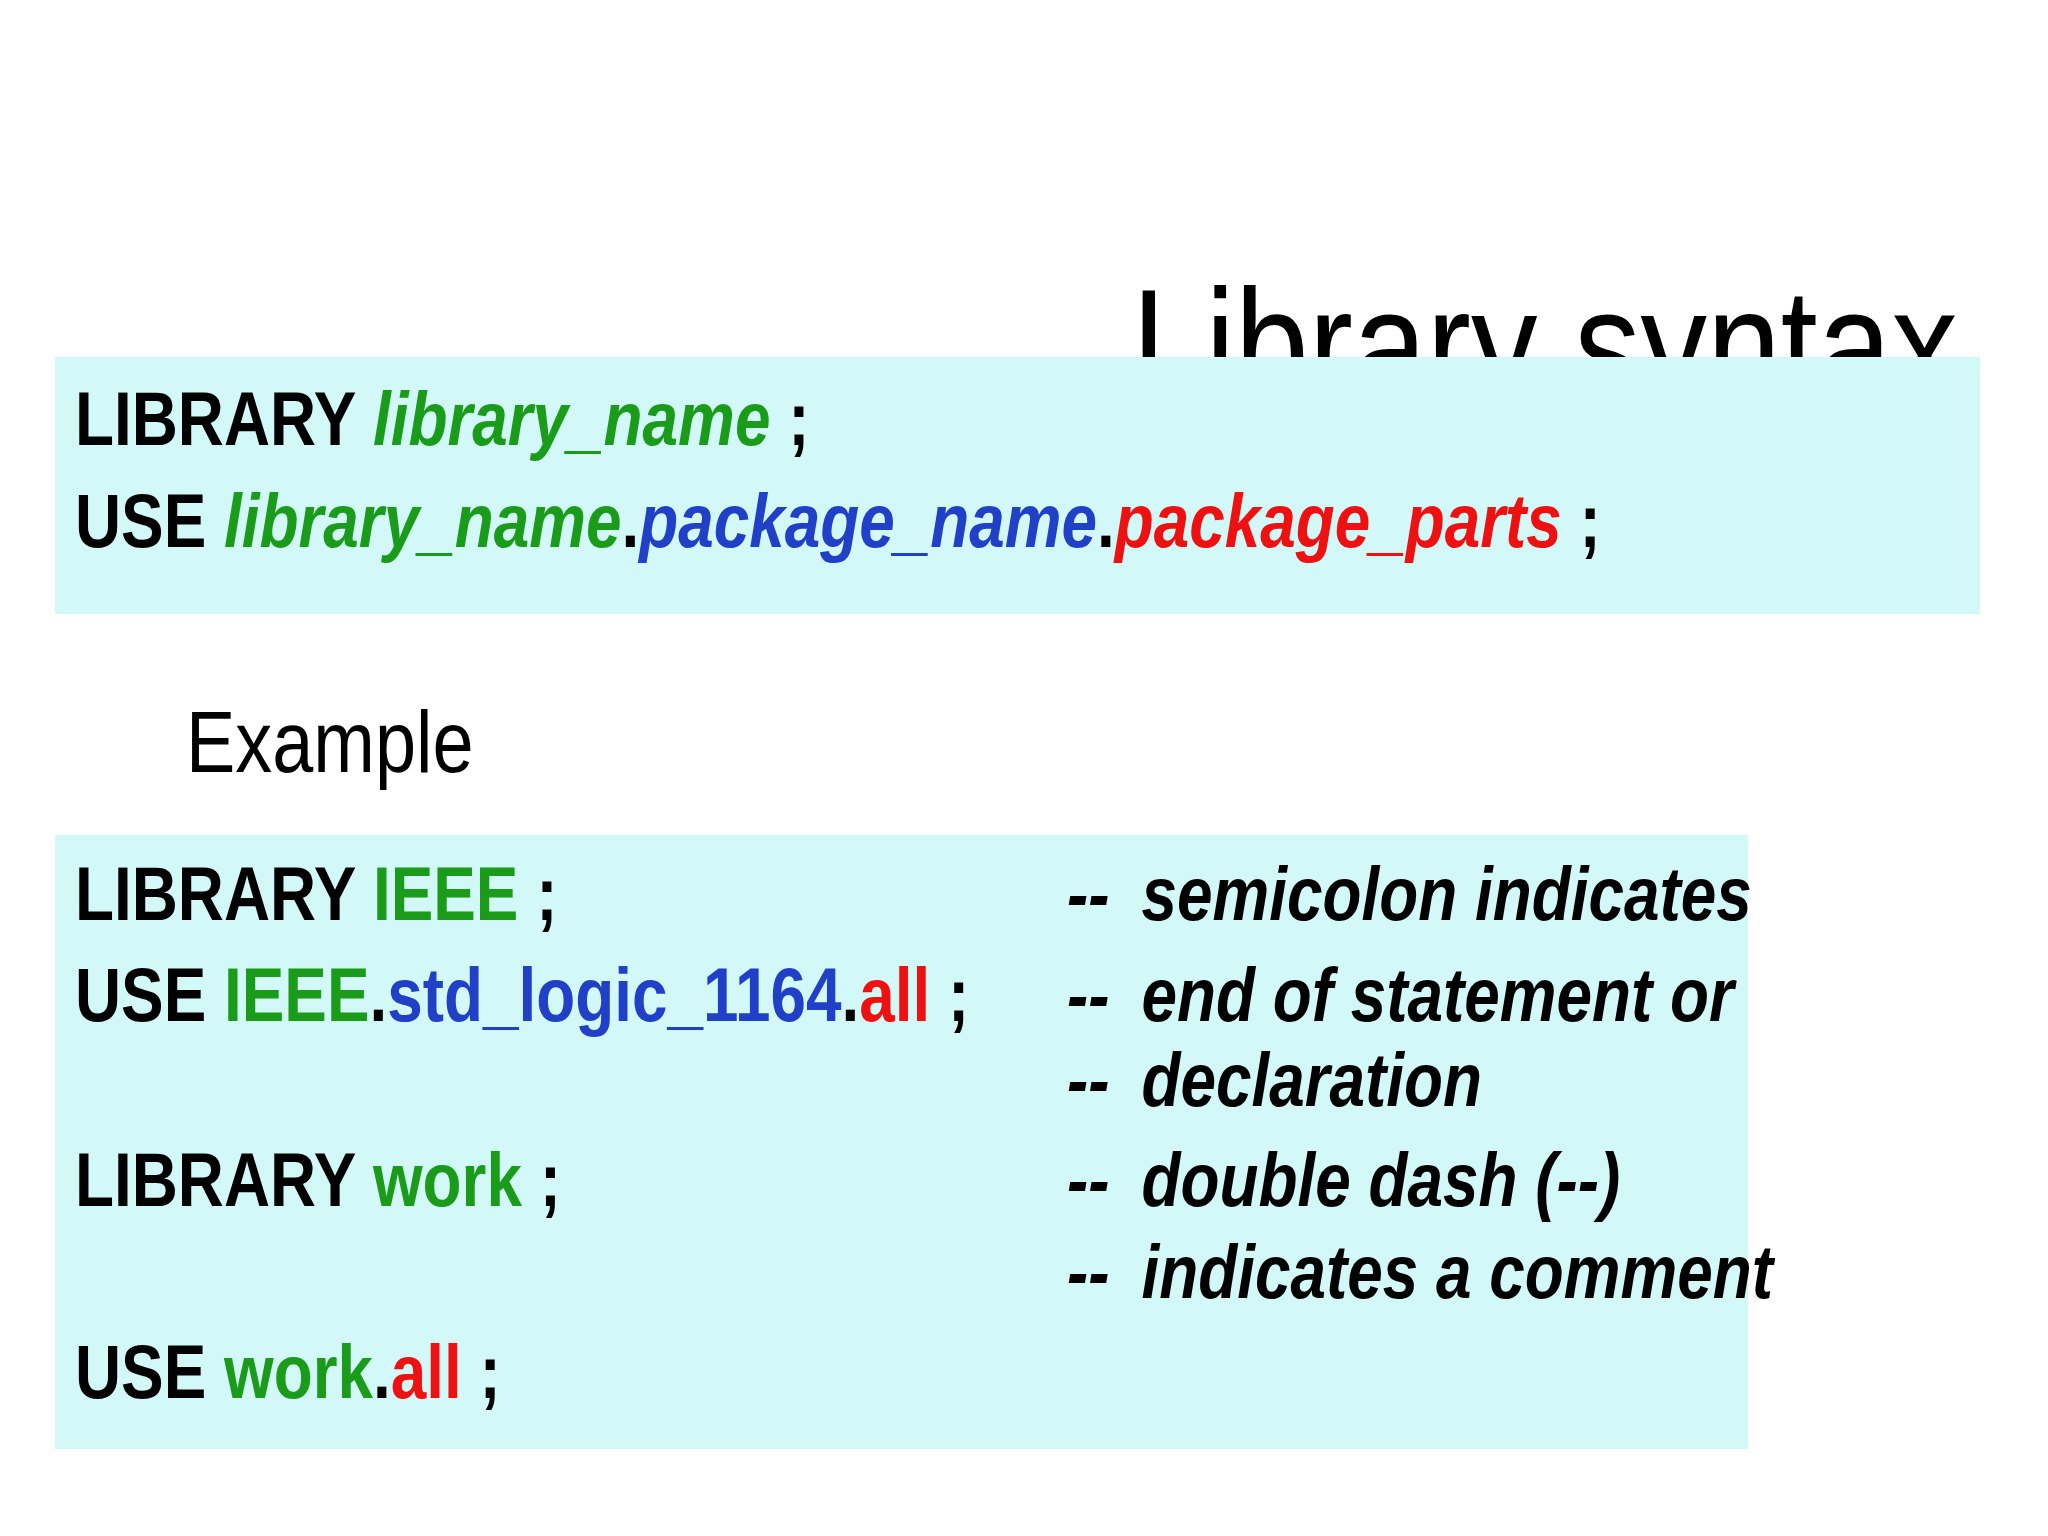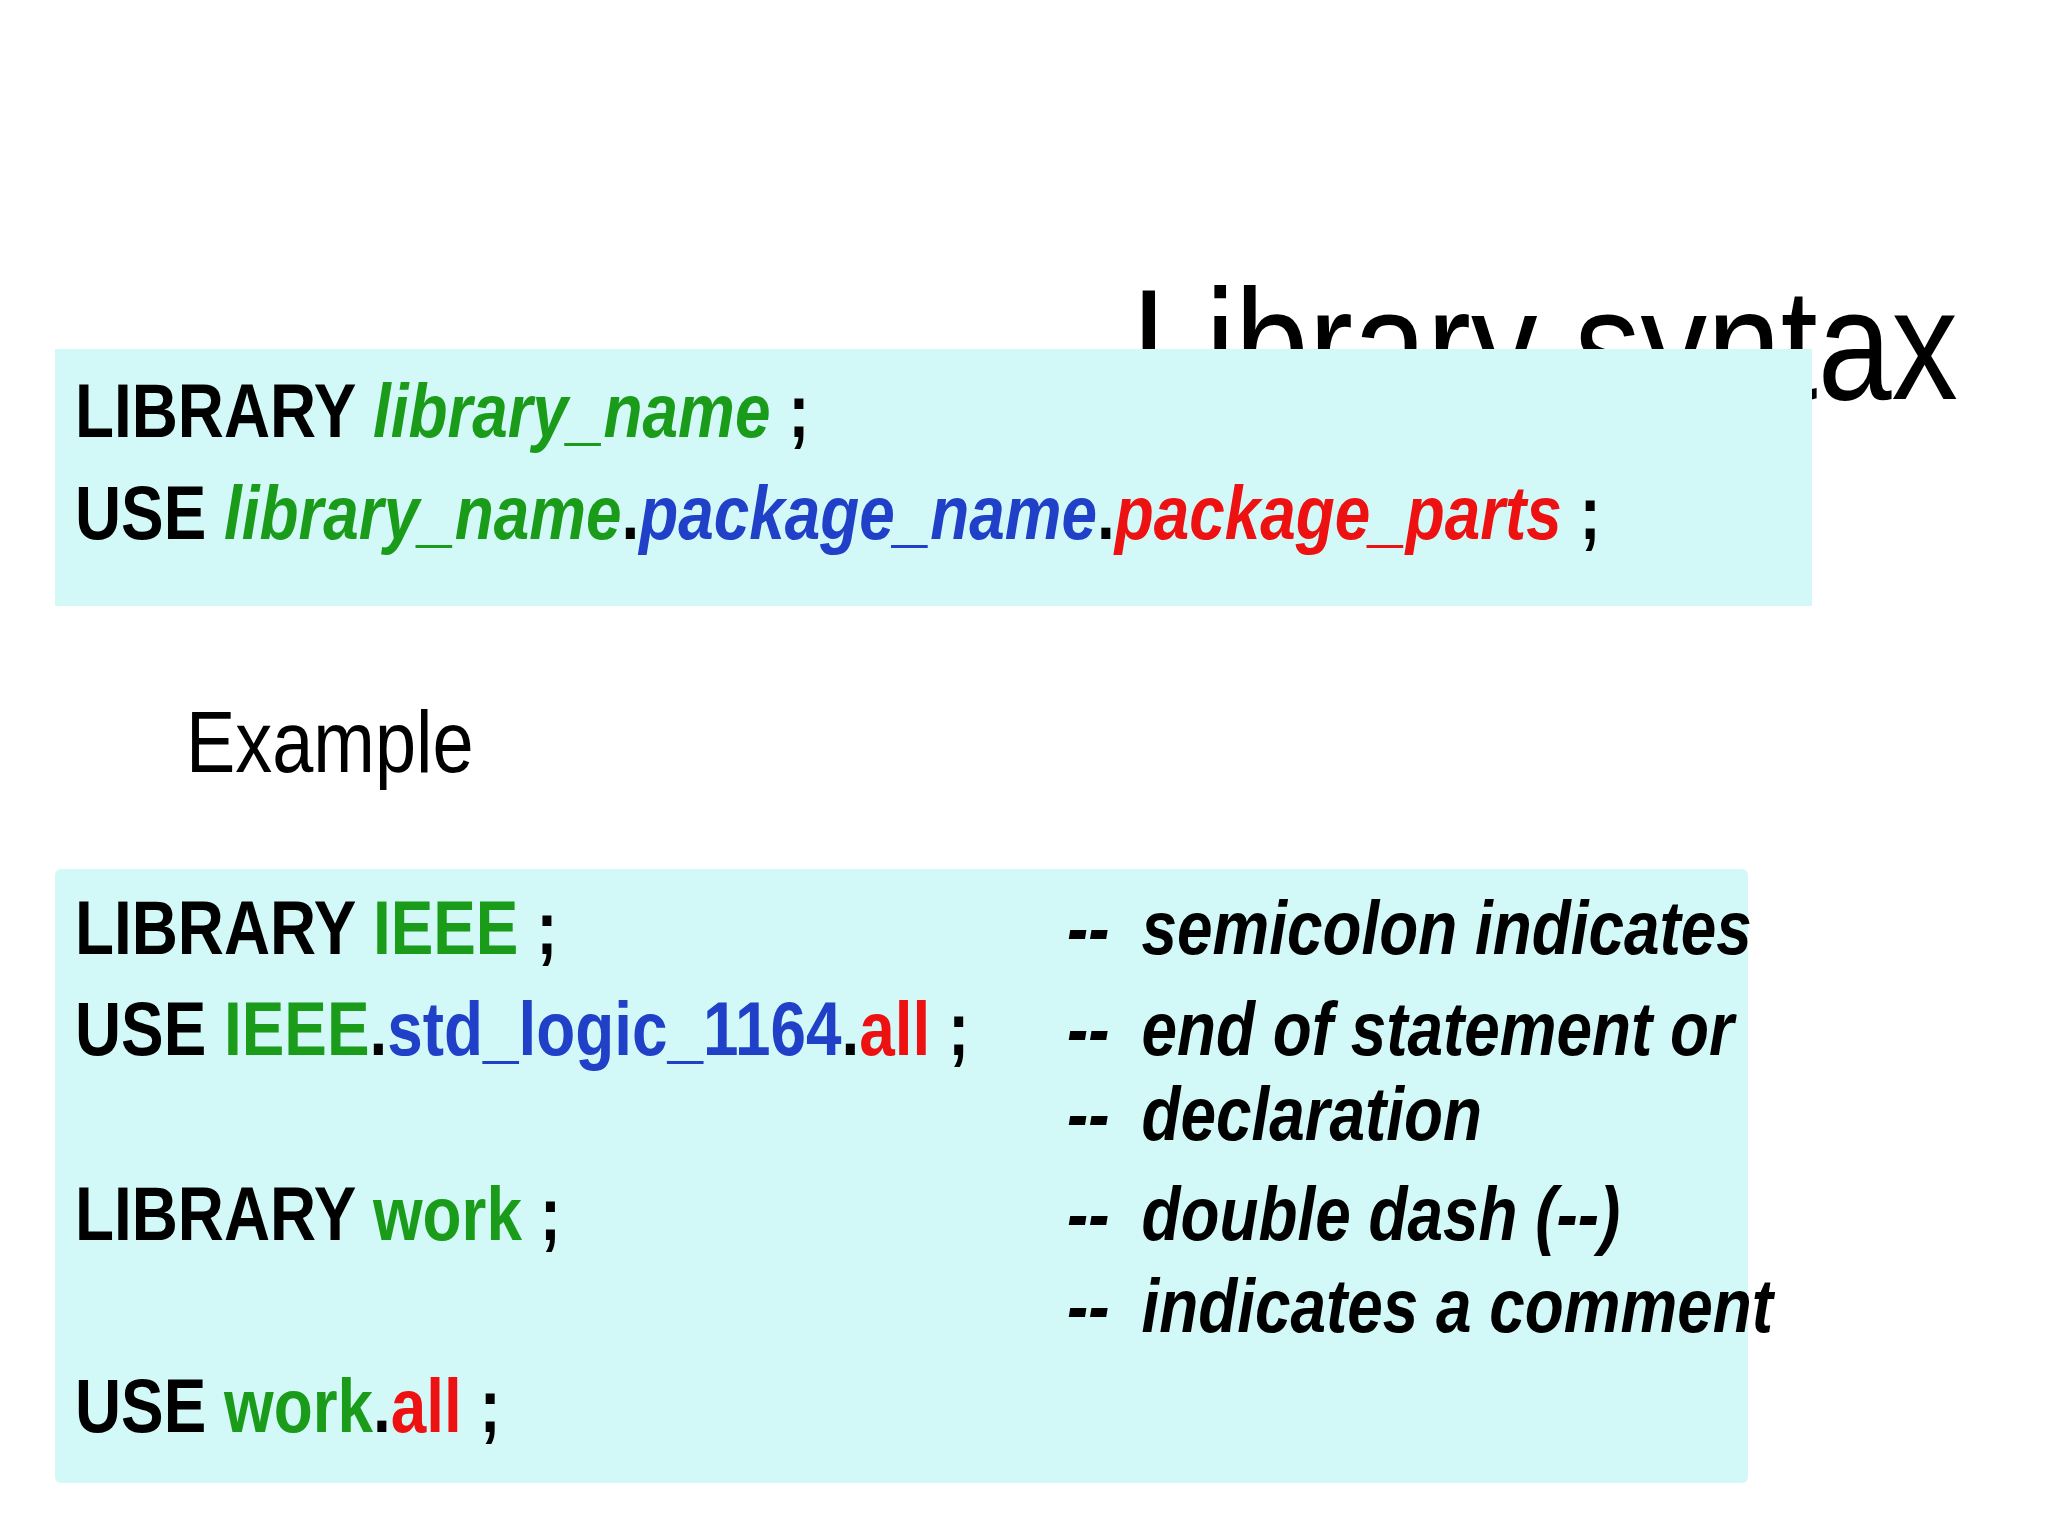--- a/index.html
+++ b/index.html
@@ -29,22 +29,22 @@
     transform: scaleX(0.84);
     transform-origin: 50% 50%;
   }
 
   
   .box {
     position: absolute;
     left: 55px;
     background: var(--box_bg, #d2f8f8);
   }
-  .box1 { top: 349px; width: 1757px; height: 257px; }
-  .box2 { top: 869px; width: 1693px; height: 614px; border-radius: 6px; }
+  .box1 { top: 357px; width: 1925px; height: 257px; }
+  .box2 { top: 835px; width: 1693px; height: 614px; }
 
   
   .code-line {
     position: absolute;
     left: 20px;
     font-size: 76px;
     font-weight: 700;
     line-height: 1;
     white-space: pre;
     transform: translateY(-50%) scaleX(0.84);

